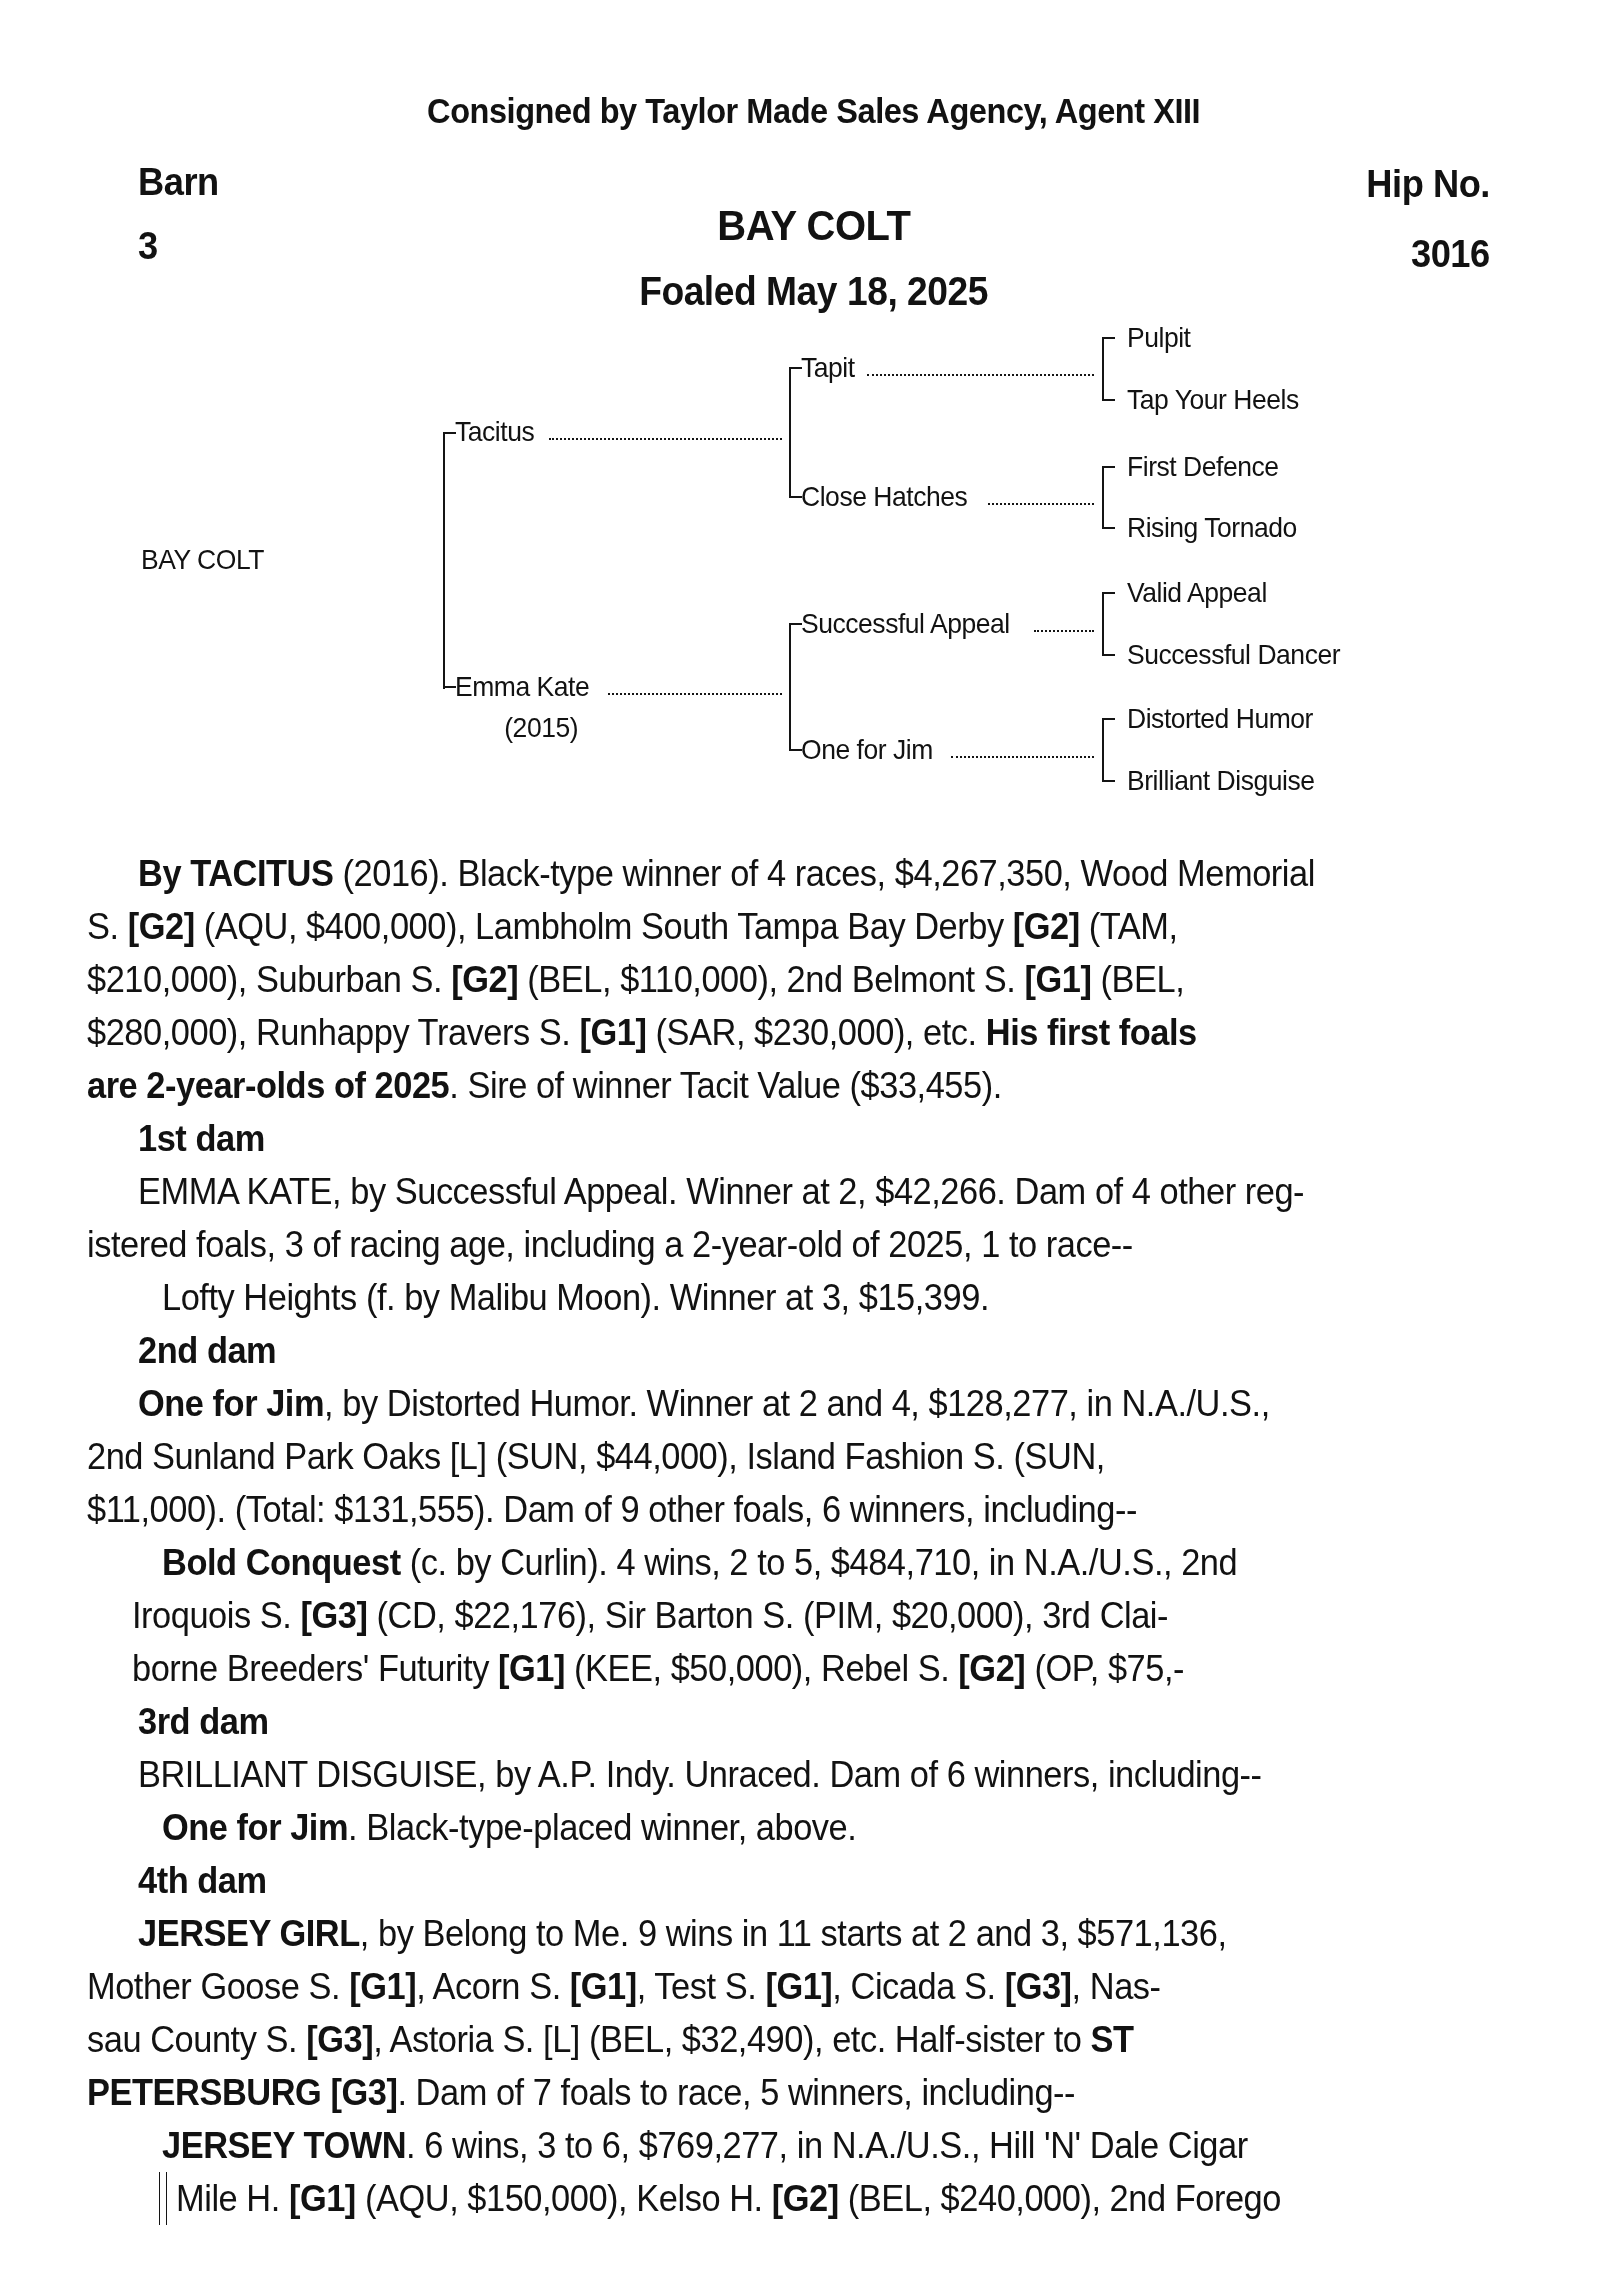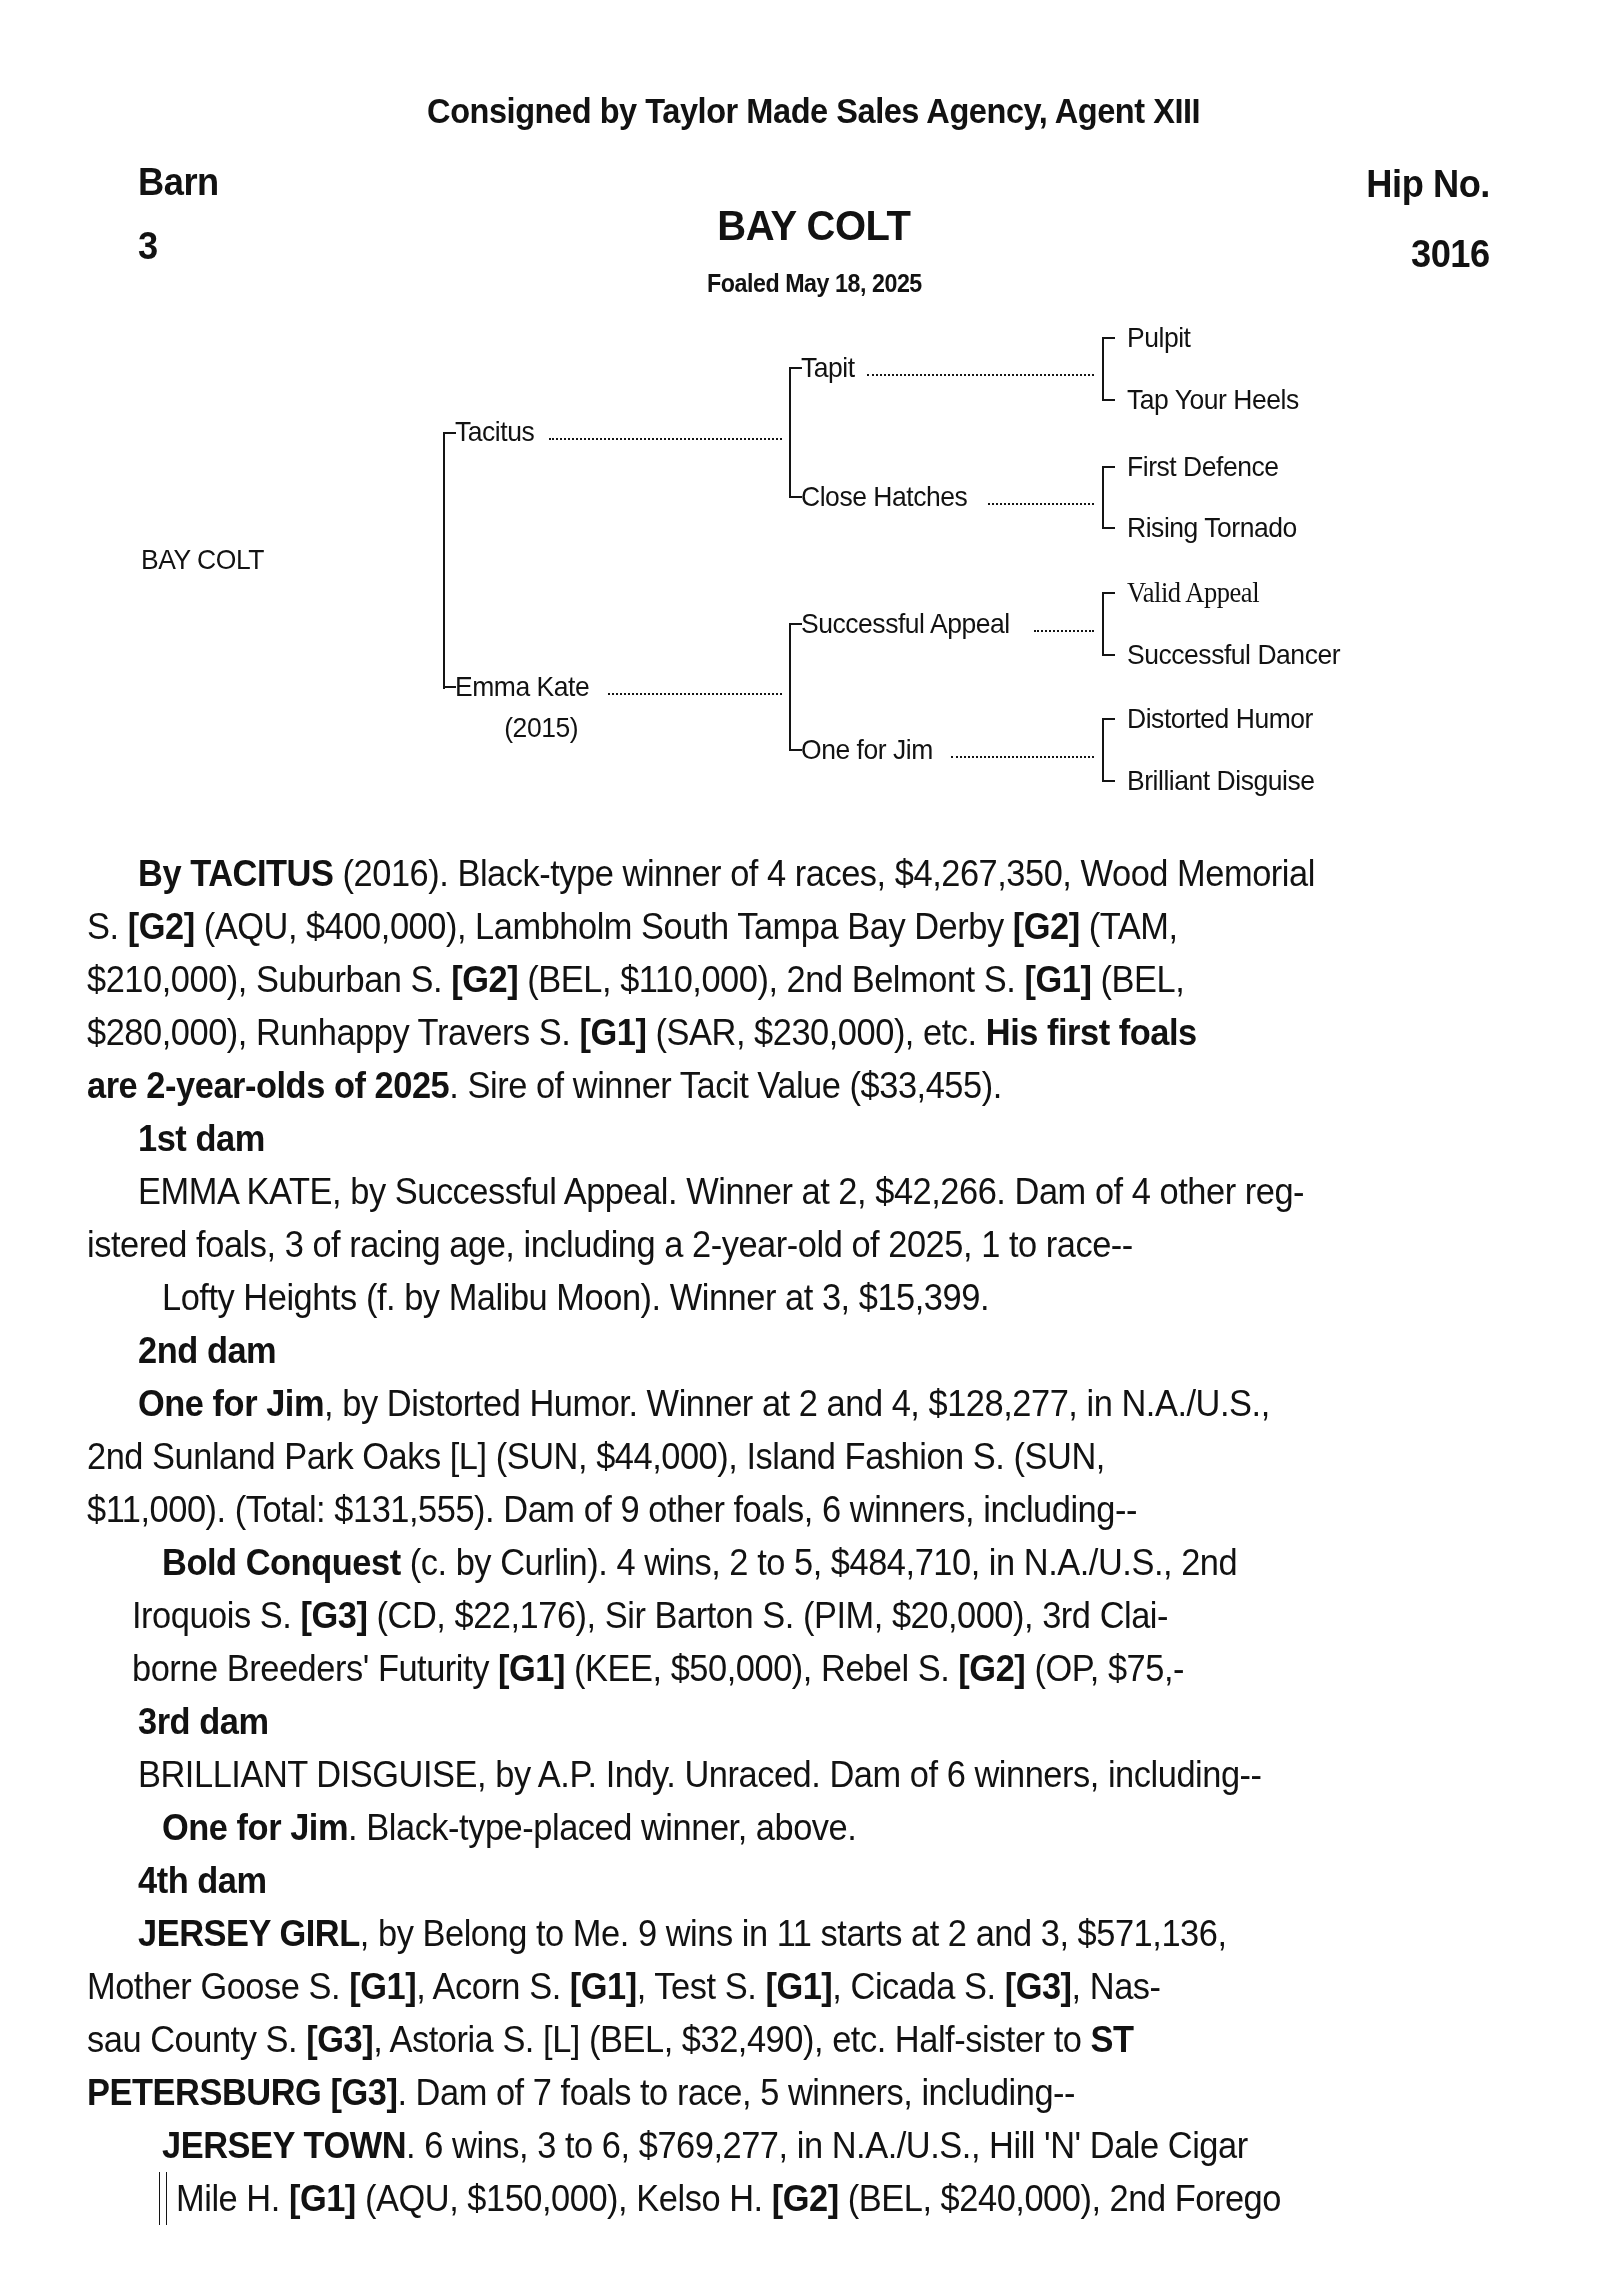--- a/index.html
+++ b/index.html
@@ -14,21 +14,21 @@
   .b{font-weight:bold;}
 
   
   .consignor{left:138px; top:91px; width:1352px; text-align:center; font-size:35px; font-weight:bold;}
   .barn-label{left:138px; top:160px; font-size:39px; font-weight:bold;}
   .barn-number{left:138px; top:224px; font-size:39px; font-weight:bold;}
   .hip-block{left:1056px; width:434px; text-align:right;}
   .hip-label{top:162px; font-size:39px; font-weight:bold;}
   .hip-number{top:232px; font-size:39px; font-weight:bold;}
   .colt-title{left:138px; top:201px; width:1352px; text-align:center; font-size:43px; font-weight:bold;}
-  .foaled{left:138px; top:269px; width:1352px; text-align:center; font-size:25px; font-weight:bold;}
+  .foaled{left:138px; top:269px; width:1352px; text-align:center; font-size:40px; font-weight:bold;}
 
   
   .tree{left:0; top:0; width:1616px; height:863px;}
   .tnode{position:absolute; height:39px; line-height:39px; font-size:28.5px; display:flex; align-items:flex-end;}
   .tname{line-height:39px;}
   .dots{flex:1 1 auto; height:0; border-bottom:2.8px dotted #141414; margin:0 1.8px 11px 8.3px;}
   .tline{position:absolute; background:#141414;}
   .tyear{position:absolute; font-size:28.5px; text-align:center;}
 
   
@@ -88,21 +88,21 @@
       </div>
       <div class="tnode" style="left: 1127px; top: 380px;">
         <span class="cnd tname">Tap Your Heels</span>
       </div>
       <div class="tnode" style="left: 1127px; top: 447px;">
         <span class="cnd tname">First Defence</span>
       </div>
       <div class="tnode" style="left: 1127px; top: 508px;">
         <span class="cnd tname">Rising Tornado</span>
       </div>
-      <div class="tnode" style="left: 1127px; top: 573px; font-family: Liberation Serif, serif;">
+      <div class="tnode" style="left: 1127px; top: 573px;">
         <span class="cnd tname">Valid Appeal</span>
       </div>
       <div class="tnode" style="left: 1127px; top: 635px;">
         <span class="cnd tname">Successful Dancer</span>
       </div>
       <div class="tnode" style="left: 1127px; top: 699px;">
         <span class="cnd tname">Distorted Humor</span>
       </div>
       <div class="tnode" style="left: 1127px; top: 761px;">
         <span class="cnd tname">Brilliant Disguise</span>

